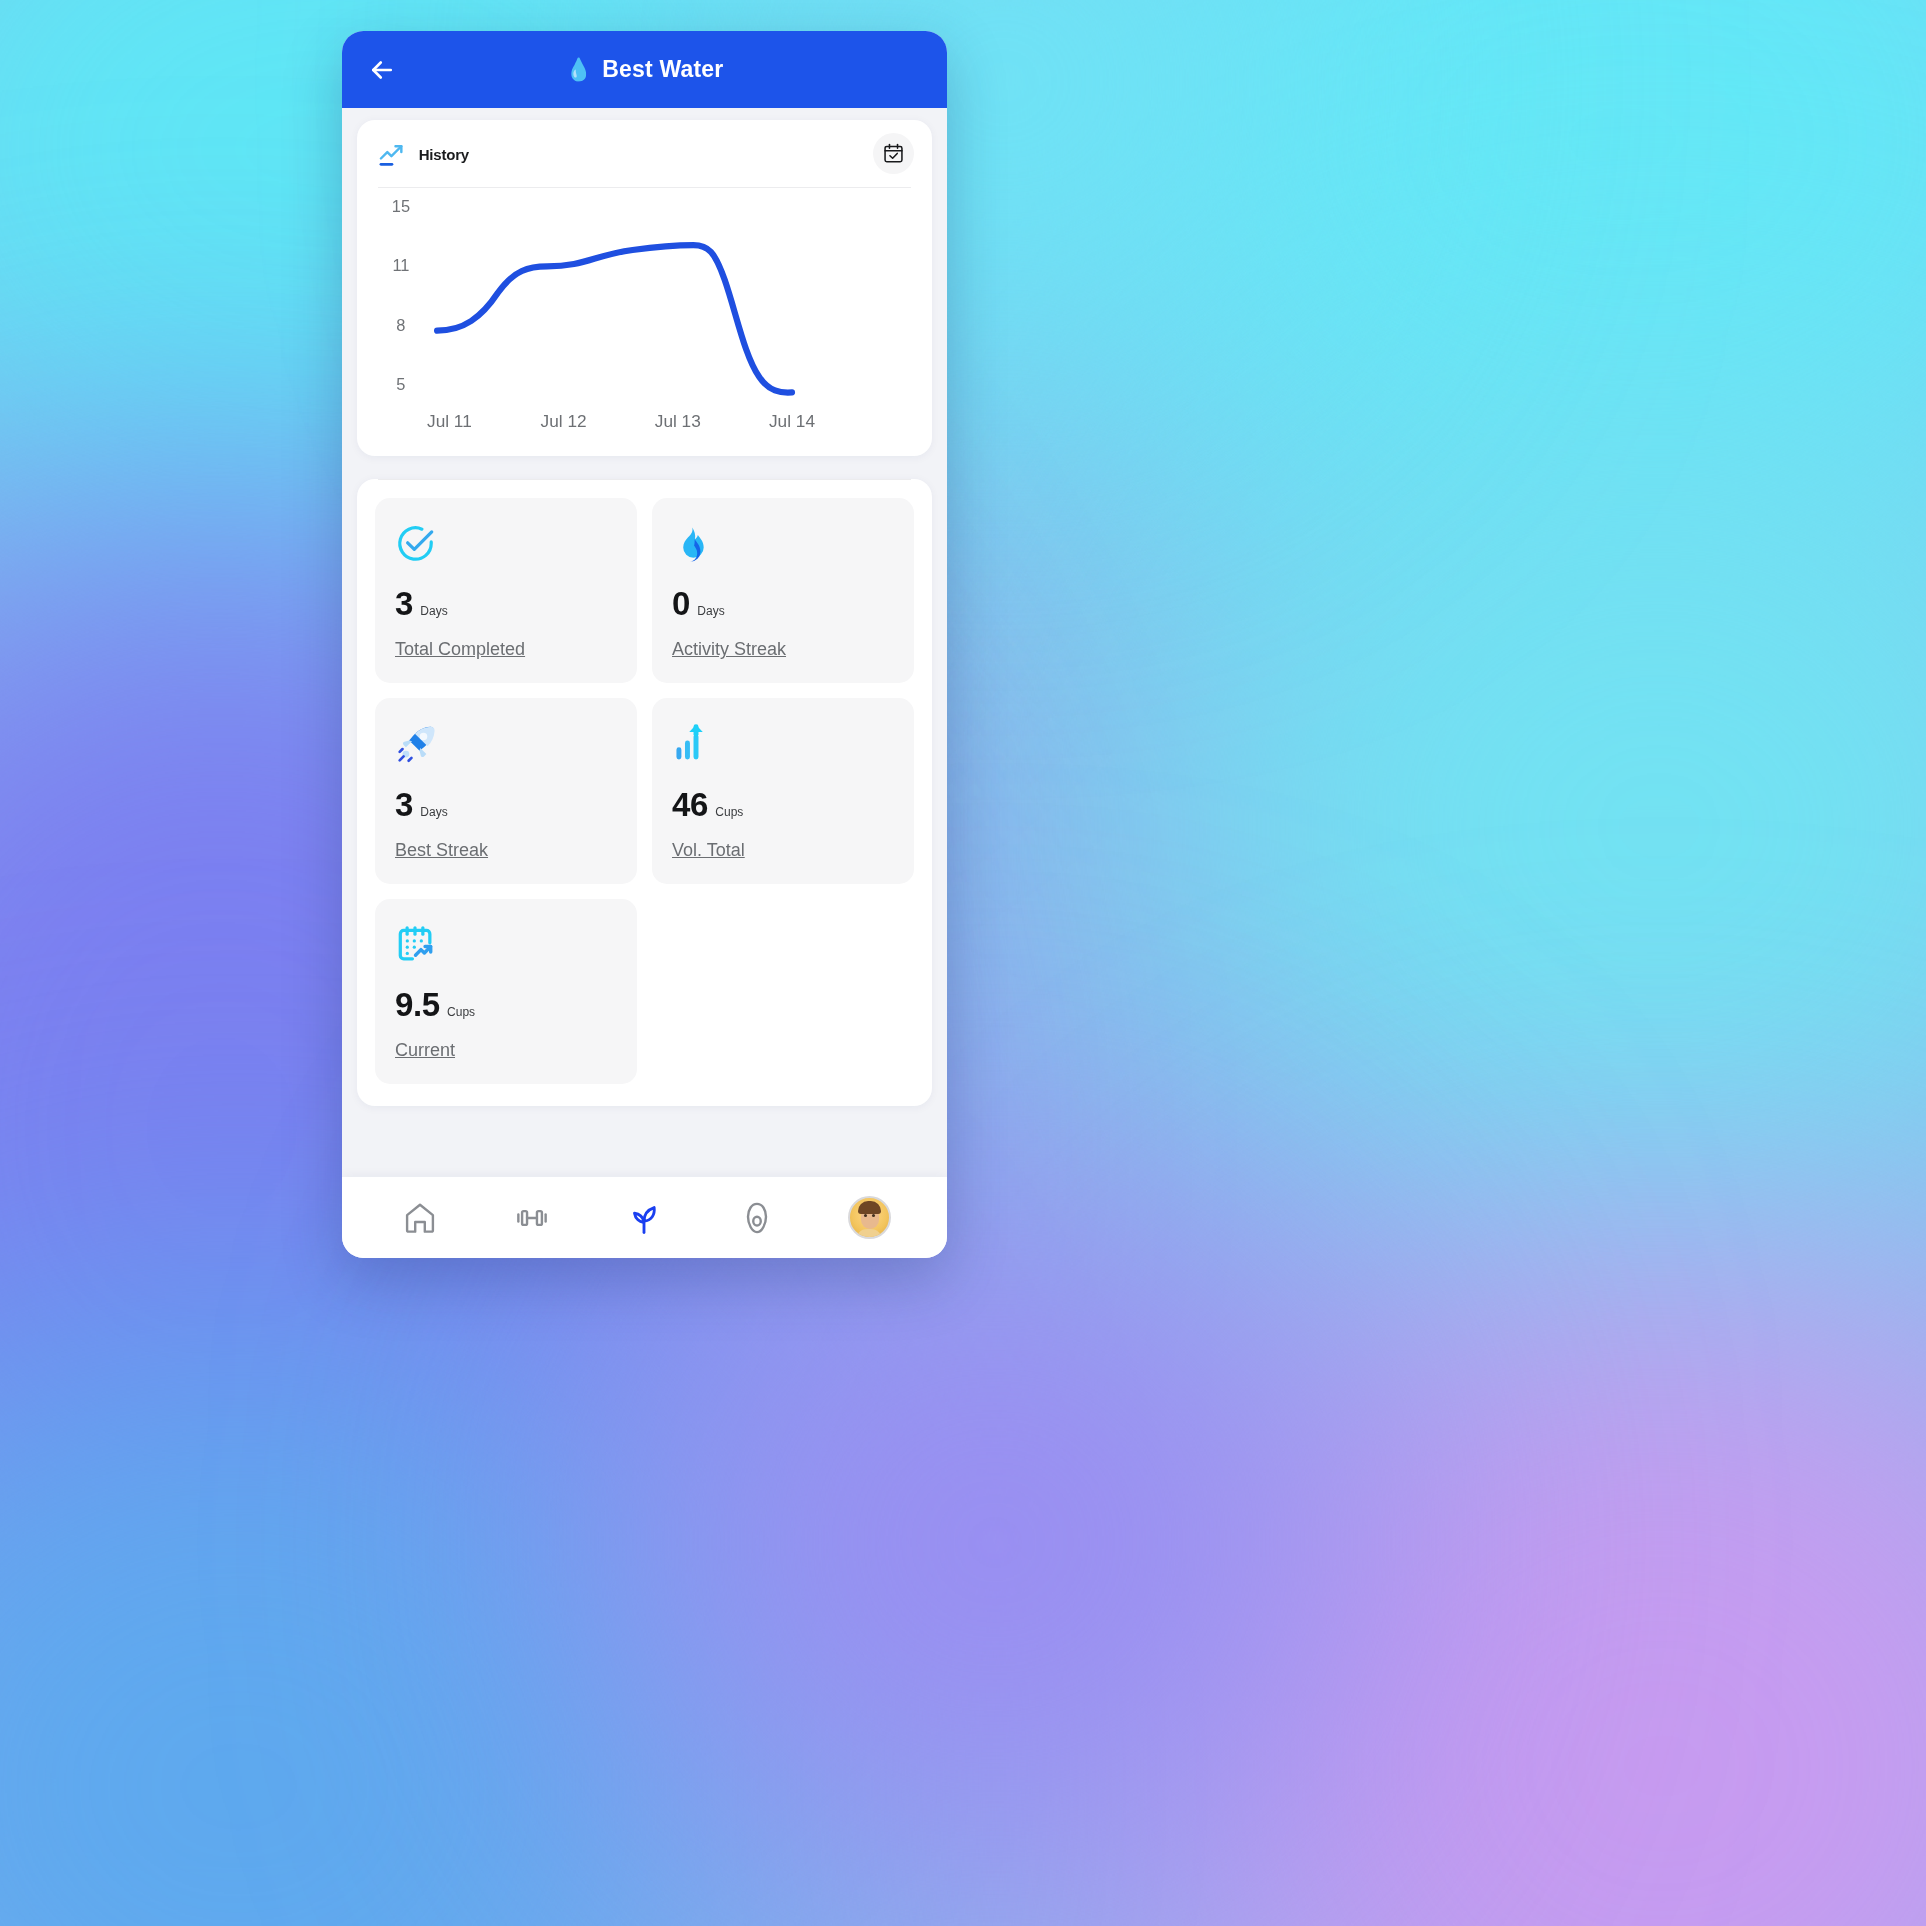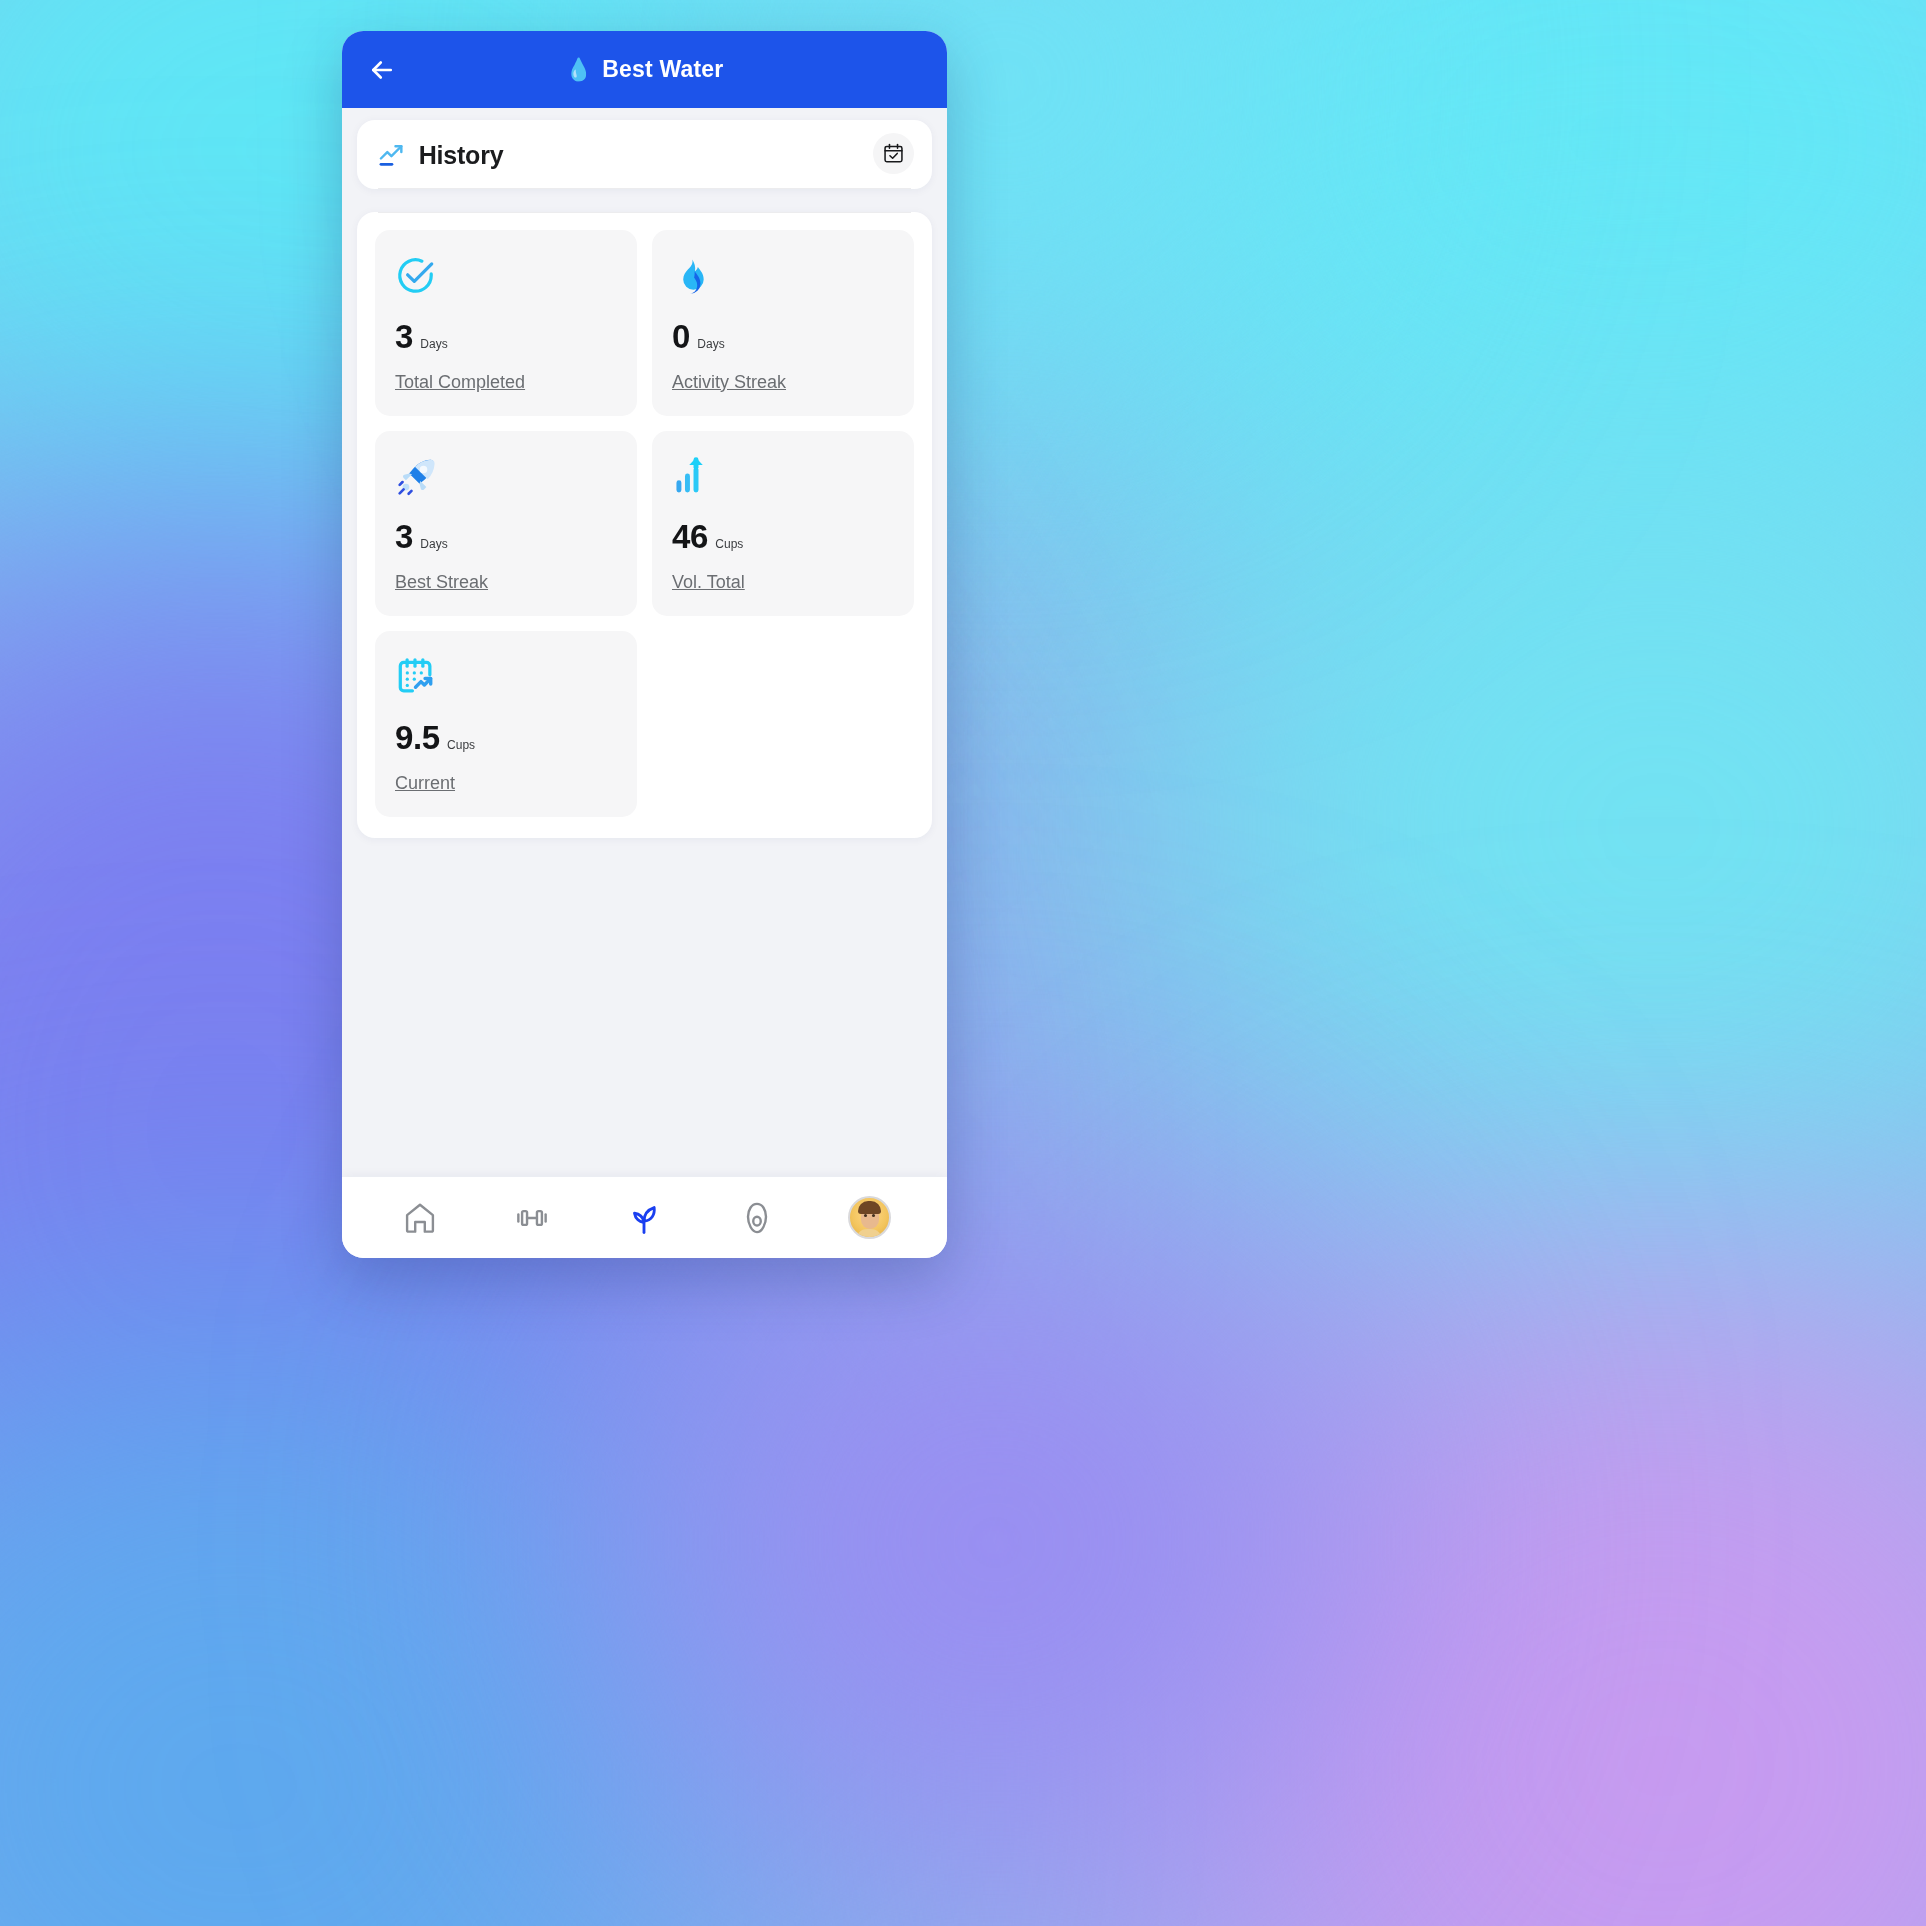--- a/index.html
+++ b/index.html
@@ -51,21 +51,21 @@
   .card {
     background:#fff; border-radius:18px;
     box-shadow:0 1.6px 8.2px rgba(25,40,90,.05);
     margin-bottom:23px;
   }
   .card-head {
     display:flex; align-items:center; padding:21.4px 21.4px 0 21.4px;
     position:relative;
   }
   .card-head .title {
-    font-size:25px; font-weight:bold; color:#1b1c1e; margin-left:12.3px; letter-spacing:-0.2px;
+    font-size:15px; font-weight:bold; color:#1b1c1e; margin-left:12.3px; letter-spacing:-0.2px;
   }
   .cal-btn {
     position:absolute; right:18px; top:13px;
     width:41px; height:41px; border-radius:50%;
     background:#f5f5f6; display:flex; align-items:center; justify-content:center;
     cursor:pointer;
   }
   .divider { height:0.8px; background:#ececee; margin:18px 21.4px 0 21.4px; }
 
   
@@ -149,20 +149,43 @@
             <rect x="3.2" y="4.6" width="17.6" height="16" rx="1.8"></rect>
             <line x1="3.2" y1="9.2" x2="20.8" y2="9.2"></line>
             <line x1="7.8" y1="2.6" x2="7.8" y2="6.4"></line>
             <line x1="16.2" y1="2.6" x2="16.2" y2="6.4"></line>
             <polyline points="8.3 14.4 11.1 17 15.9 11.9"></polyline>
           </svg>
         </div>
       </div>
       <div class="divider"></div>
 
+      <div class="chart-wrap">
+        <svg class="chart-svg" viewBox="0 0 660 300" preserveAspectRatio="none">
+
+          <text class="tick" x="34" y="22" text-anchor="middle">15</text>
+          <text class="tick" x="34" y="94" text-anchor="middle">11</text>
+          <text class="tick" x="34" y="166" text-anchor="middle">8</text>
+          <text class="tick" x="34" y="238" text-anchor="middle">5</text>
+
+          <path d="M 78 166
+                   C 110 166, 132 150, 152 120
+                   C 172 92, 190 88, 212 88
+                   C 258 88, 270 74, 316 68
+                   C 352 63, 368 62, 390 62
+                   C 408 62, 416 70, 428 104
+                   C 442 144, 452 196, 470 222
+                   C 482 240, 496 242, 510 241" fill="none" stroke="#1f4fe0" stroke-width="7.5" stroke-linecap="round" stroke-linejoin="round"></path>
+
+          <text class="xtick" x="93" y="283" text-anchor="middle">Jul 11</text>
+          <text class="xtick" x="232" y="283" text-anchor="middle">Jul 12</text>
+          <text class="xtick" x="371" y="283" text-anchor="middle">Jul 13</text>
+          <text class="xtick" x="510" y="283" text-anchor="middle">Jul 14</text>
+        </svg>
+      </div>
     </div>
 
     <div class="card">
       <div class="divider"></div>
 
       <div class="grid">
 
         <div class="stat">
           <div class="icon">
             <svg width="41" height="41" viewBox="0 0 24 24" fill="none">

